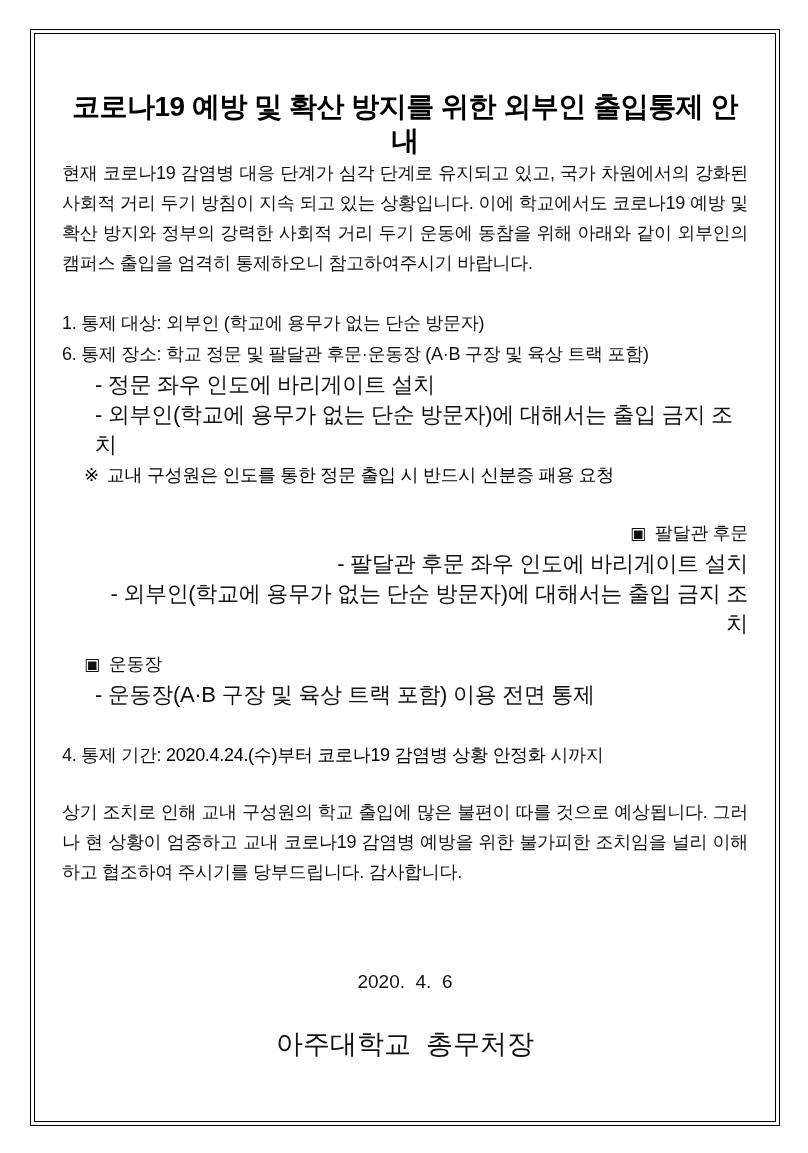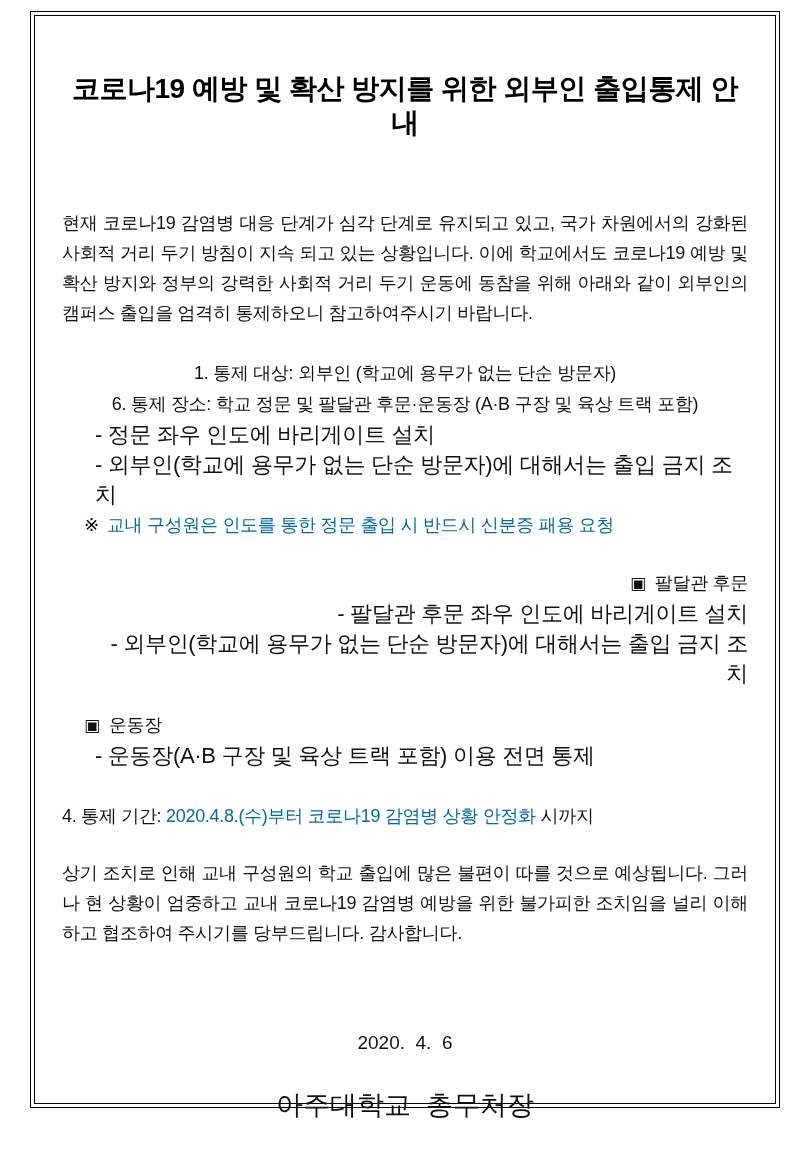--- a/index.html
+++ b/index.html
@@ -7,21 +7,21 @@
     padding: 0;
     background: #ffffff;
     width: 808px;
     height: 1153px;
     font-family: "Liberation Sans", "DejaVu Sans", sans-serif;
     color: #111111;
   }
   .page {
     position: absolute;
     left: 30px;
-    top: 11px;
+    top: 29px;
     width: 750px;
     height: 1097px;
     box-sizing: border-box;
     border: 1px solid #000000;
     padding: 3px;
     background: #ffffff;
   }
   .page-inner {
     box-sizing: border-box;
     width: 100%;
@@ -36,31 +36,31 @@
     text-align: center;
     letter-spacing: -0.5px;
     color: #000000;
   }
   .para {
     font-size: 18px;
     line-height: 30px;
     text-align: justify;
     letter-spacing: -0.3px;
   }
-  .intro { margin-top: 68px; }
-  .list { margin-top: 30px; text-align: center; }
+  .intro { }
+  .list { margin-top: 30px; }
   .list-line {
     font-size: 18px;
     line-height: 31px;
     letter-spacing: -0.3px;
     white-space: nowrap;
   }
   .section { }
   .section.gap { margin-top: 28px; text-align: right; }
-  .section.gap-sm { margin-top: 21px; }
+  .section.gap-sm { margin-top: 10px; }
   .sec-heading {
     font-size: 18px;
     line-height: 31px;
     padding-left: 22px;
     letter-spacing: -0.3px;
   }
   .sec-heading .bullet {
     margin-right: 9px;
     font-size: 17px;
   }
@@ -73,21 +73,21 @@
   .note-line {
     font-size: 18px;
     line-height: 30px;
     padding-left: 22px;
     letter-spacing: -0.3px;
   }
   .note-line .note-marker {
     color: #000000;
     margin-right: 8px;
   }
-  .blue { color: #0369a1; }
+  .blue { color: #000000; }
   .period-line {
     margin-top: 30px;
     font-size: 18px;
     line-height: 31px;
     letter-spacing: -0.3px;
   }
   .closing { margin-top: 26px; }
   .doc-date {
     margin-top: 80px;
     text-align: center;
@@ -137,21 +137,21 @@
     </div>
 
     <div class="section gap-sm">
       <div class="sec-heading">
         <span class="bullet">▣</span><span>운동장</span>
       </div>
       <div class="sub-line">- 운동장(A·B 구장 및 육상 트랙 포함) 이용 전면 통제</div>
     </div>
 
     <div class="period-line">
-      <span>4. 통제 기간: </span><span class="blue">2020.4.8.(수)부터 코로나19 감염병 상황 안정화</span><span> 시까지</span>
+      <span>4. 통제 기간: </span><span class="blue">2020.4.24.(수)부터 코로나19 감염병 상황 안정화</span><span> 시까지</span>
     </div>
 
     <div class="para closing">상기 조치로 인해 교내 구성원의 학교 출입에 많은 불편이 따를 것으로 예상됩니다. 그러나 현 상황이 엄중하고 교내 코로나19 감염병 예방을 위한 불가피한 조치임을 널리 이해하고 협조하여 주시기를 당부드립니다. 감사합니다.</div>
 
     <div class="doc-date">2020.  4.  6</div>
 
     <div class="doc-signature">아주대학교  총무처장</div>
 
   </div>
 </div>

